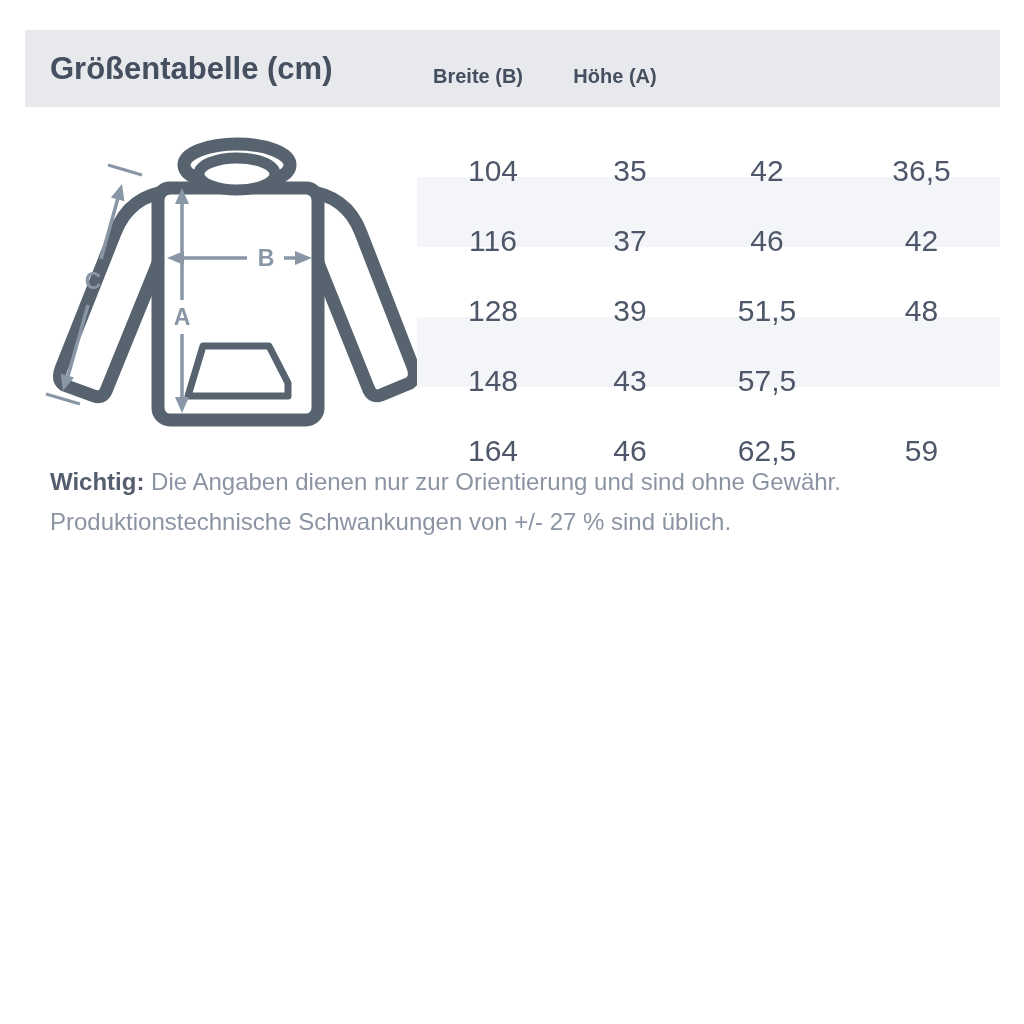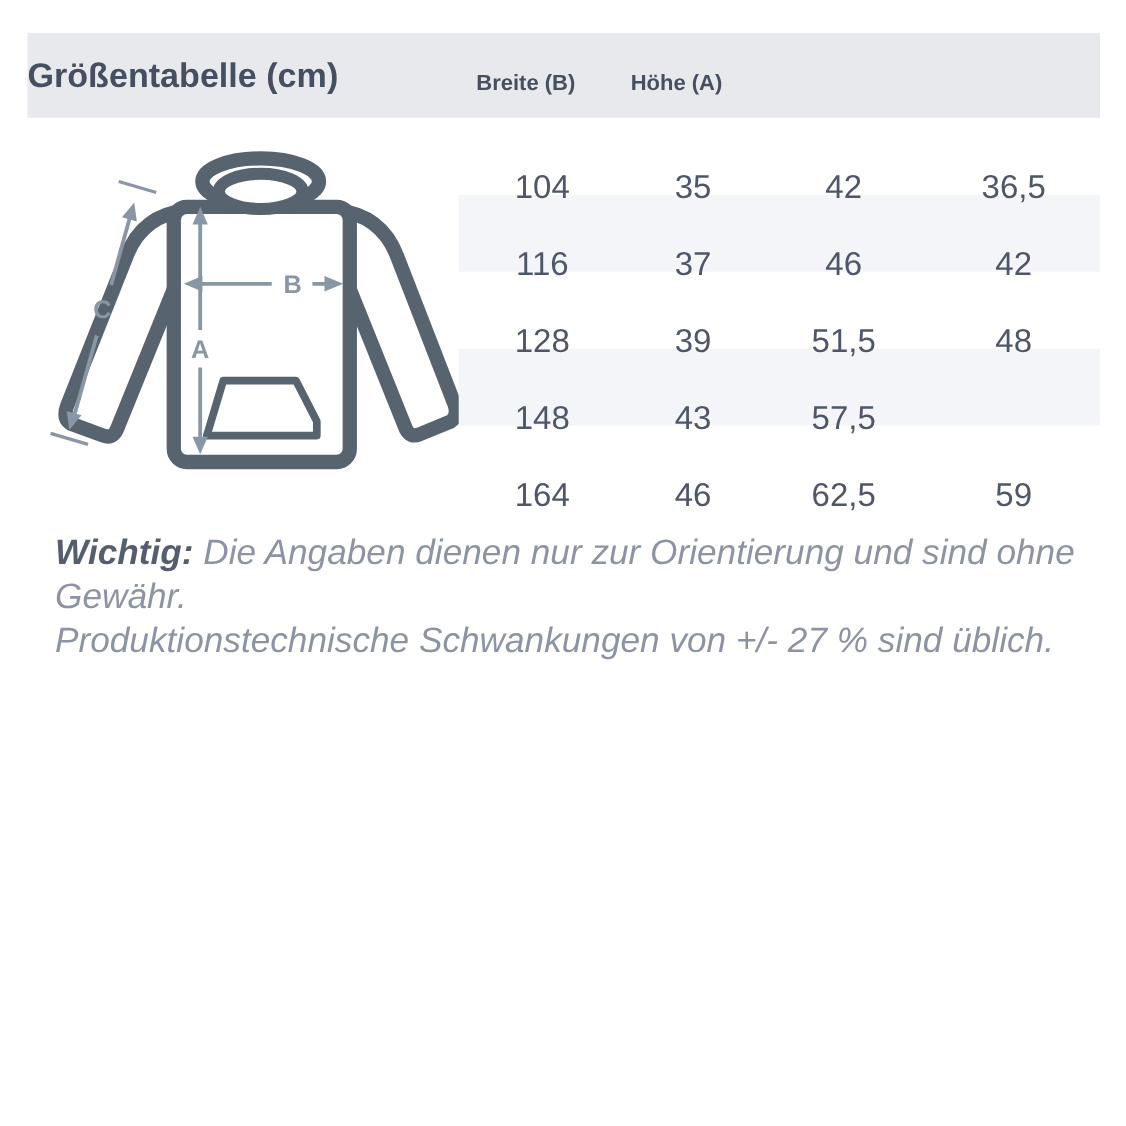--- a/index.html
+++ b/index.html
@@ -12,20 +12,21 @@
   }
   .header-bar{
     position:absolute;left:25px;top:30px;
     width:975px;height:77px;
     background:#e8e9ed;
     display:grid;
     grid-template-columns:392px 152px 122px 152px 157px;
     align-items:center;
   }
   .title{
+    padding-left:25px;
     font-size:31px;font-weight:bold;color:#454f60;
     white-space:nowrap;
   }
   .col-head{
     font-size:20px;font-weight:bold;color:#454f60;
     text-align:center;
     padding-right:30px;
     white-space:nowrap;
     margin-top:16px;
   }
@@ -36,22 +37,22 @@
     display:grid;
     grid-template-columns:152px 122px 152px 157px;
     height:70px;
   }
   .row:nth-child(even){background:#f4f5f8;}
   .cell{
     font-size:30px;color:#4e5769;
     text-align:center;line-height:70px;margin-top:29px;
   }
   .note{
-    position:absolute;left:50px;top:482px;width:930px;
-    font-size:32px;line-height:40px;color:#8c94a4;font-style:italic;
+    position:absolute;left:50px;top:462px;width:930px;
+    font-size:24px;line-height:40px;color:#8c94a4;
   }
   .note b{color:#555e6f;font-weight:bold;}
   .diagram{
     position:absolute;left:30px;top:122px;
     width:395px;height:330px;
   }
   .garment{fill:#ffffff;stroke:#57636e;}
   .measure{stroke:#8896a6;fill:none;}
   .mhead{fill:#8896a6;stroke:none;}
   .mlabel{

